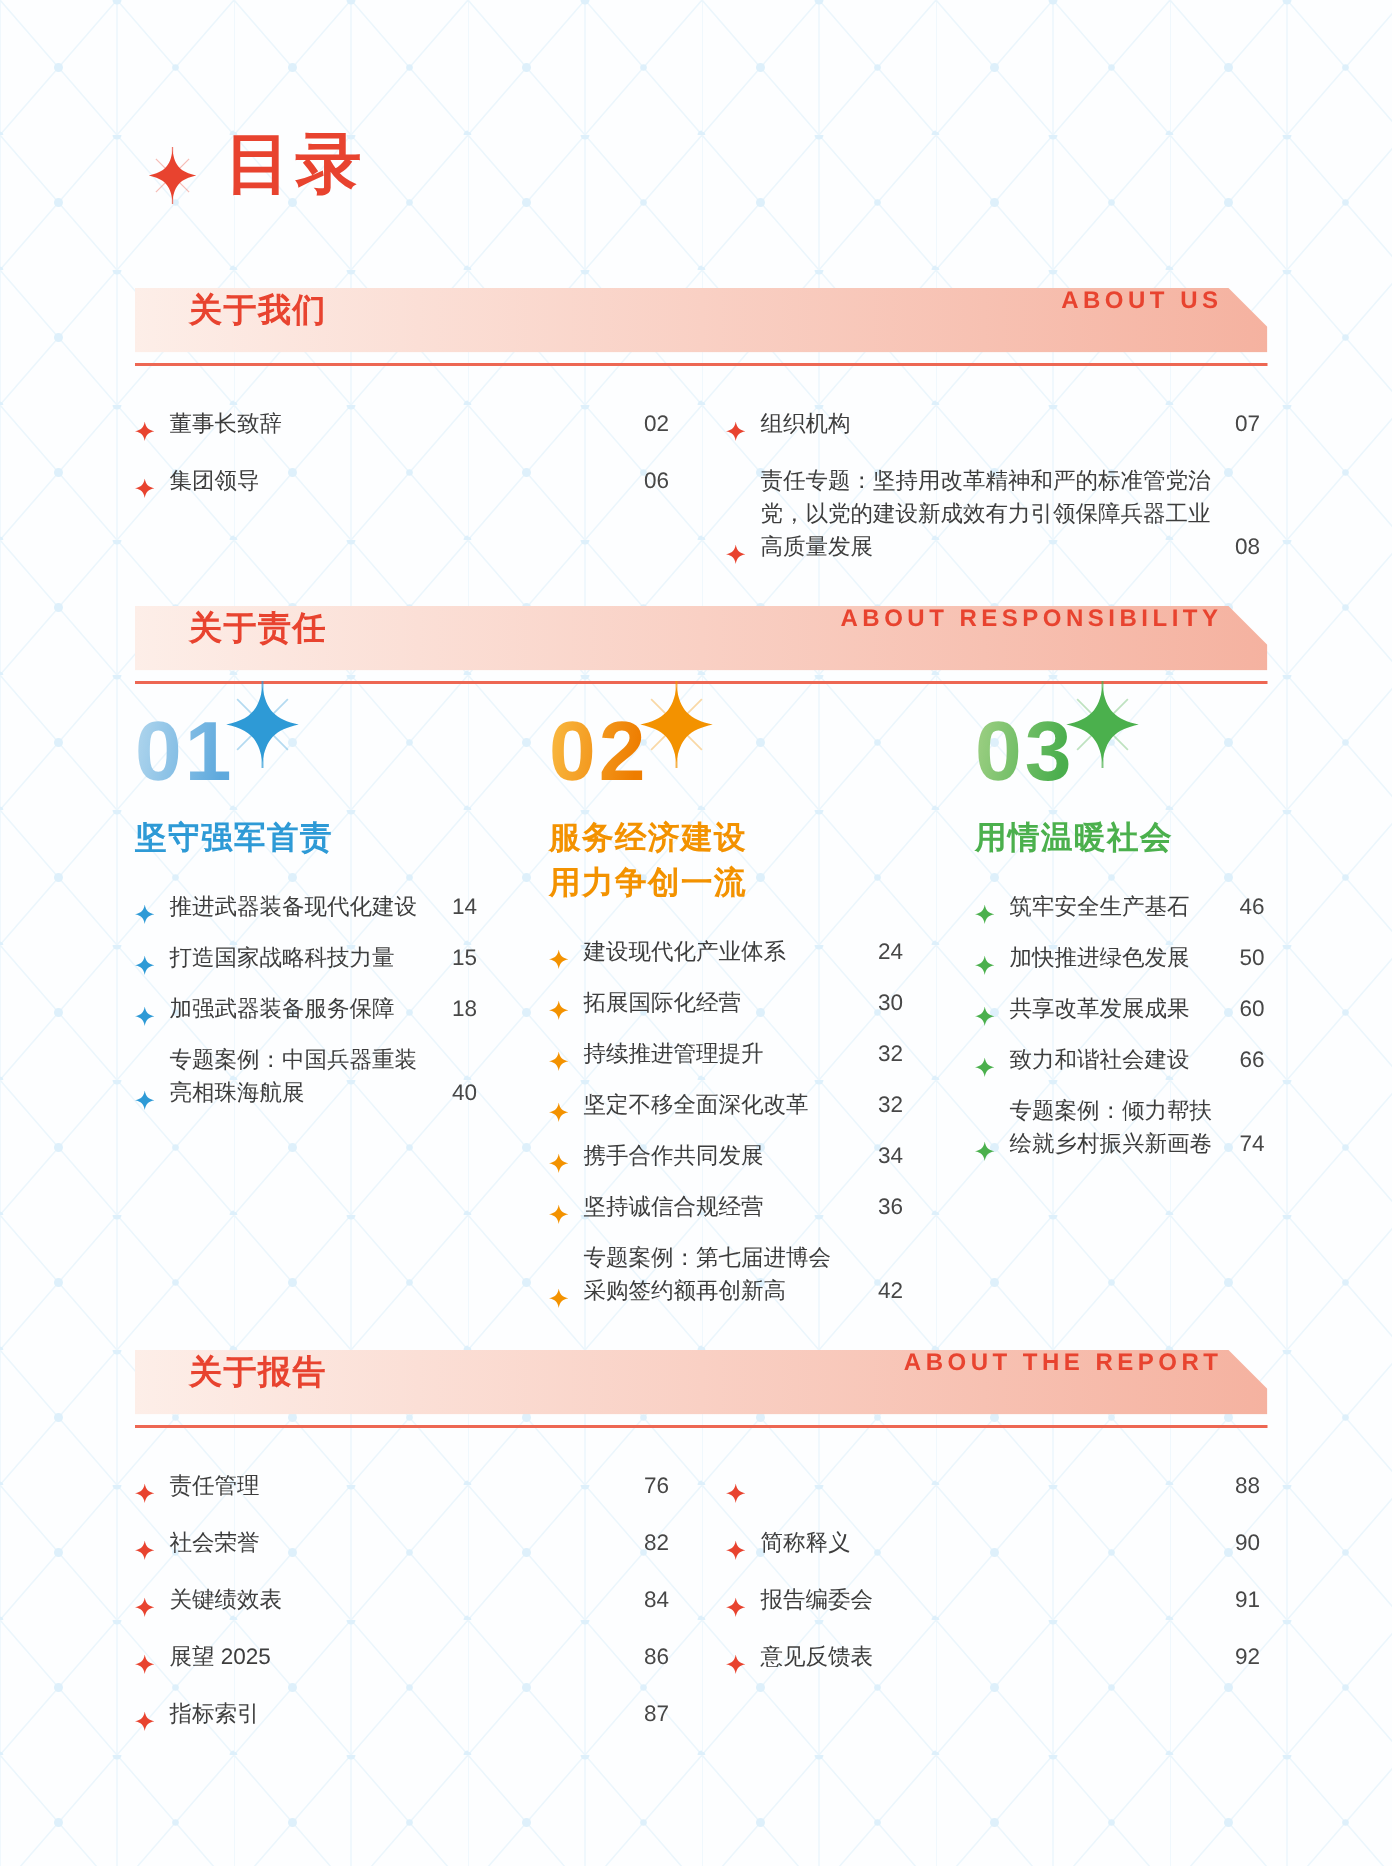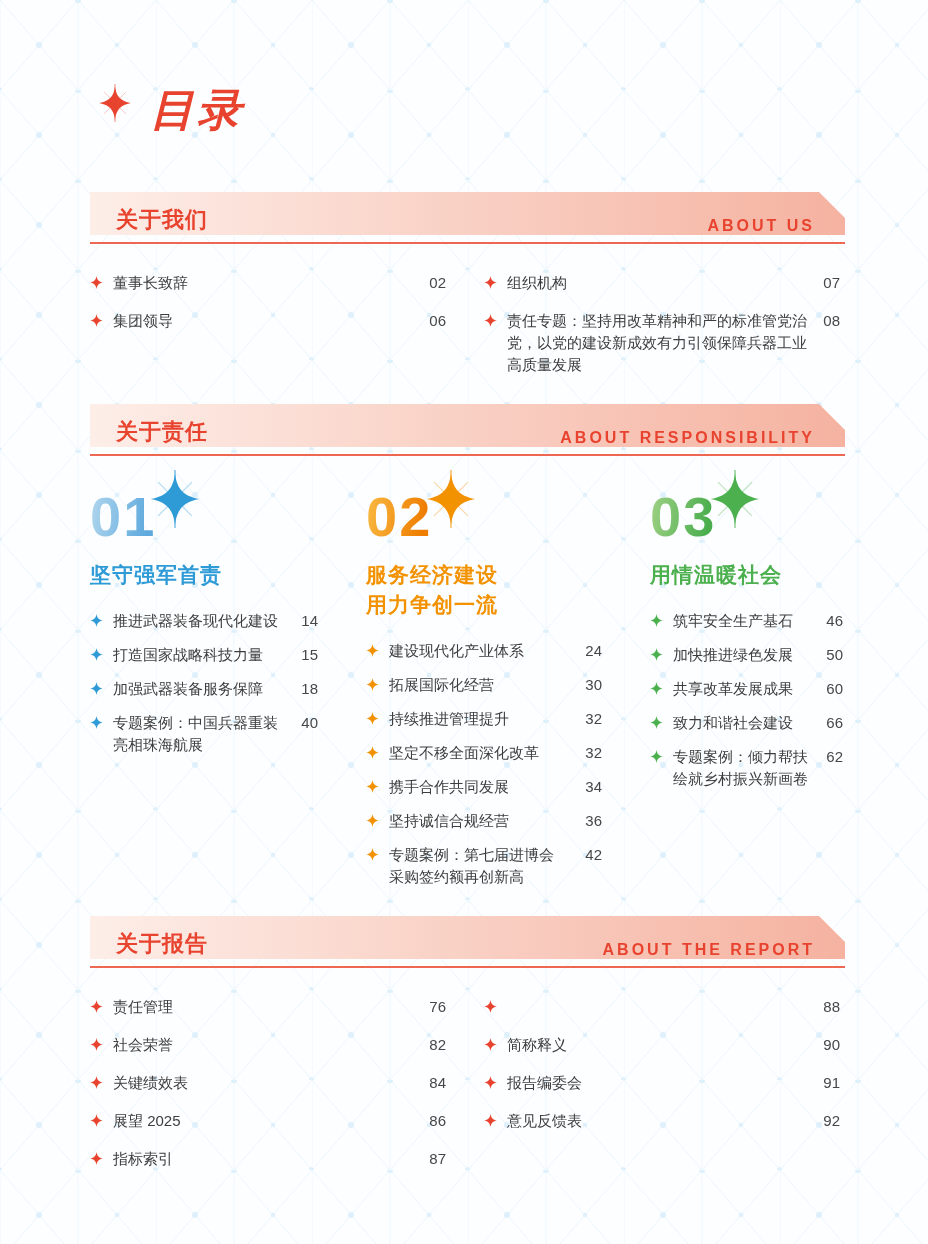--- a/index.html
+++ b/index.html
@@ -8,50 +8,50 @@
     background:#fdfeff;
     font-family:"Liberation Sans","DejaVu Sans",sans-serif;
     color:var(--text,#3d3d3d);
   }
   .mesh{position:absolute;inset:0;z-index:0;}
   .mesh line{stroke:var(--mesh-line,#dceffa);stroke-width:1;}
   .mesh circle{fill:var(--mesh-dot,#c4e5f7);}
   .content{position:relative;z-index:1;padding:0 83px 0 90px;}
 
   
-  .title-row{display:flex;align-items:flex-start;gap:16px;margin:84px 0 0 6px;height:52px;font-style:italic;}
+  .title-row{display:flex;align-items:flex-end;gap:16px;margin:84px 0 0 6px;height:52px;}
   .title-spark{width:38px;height:38px;color:var(--accent-red,#e8432f);flex:none;}
   .doc-title{font-size:44px;font-weight:bold;color:var(--accent-red,#e8432f);letter-spacing:3px;line-height:52px;}
 
   
   .band{
-    position:relative;height:43px;display:flex;align-items:flex-end;
+    position:relative;height:43px;display:flex;align-items:flex-start;
     background:linear-gradient(90deg,var(--band-grad-from,#fdeee8) 0%,var(--band-grad-to,#f5b2a0) 100%);
     clip-path:polygon(0 0,calc(100% - 26px) 0,100% 26px,100% 100%,0 100%);
-    padding:0 30px 0 26px;
+    padding:0 30px 0 36px;
   }
   .band-title{font-size:22px;font-weight:bold;color:var(--accent-red,#e8432f);letter-spacing:1px;}
   .band-sub{margin-left:auto;font-size:16px;font-weight:bold;color:var(--accent-red,#e8432f);letter-spacing:3px;}
   .band-line{height:2px;background:var(--divider,#ed6753);margin-top:7px;}
   .band1{margin-top:56px;}
   .band2{margin-top:12px;}
   .band3{margin-top:16px;}
 
   
-  .row{display:flex;align-items:flex-start;margin-bottom:16px;}
+  .row{display:flex;align-items:flex-end;margin-bottom:16px;}
   .b{width:13px;height:13px;flex:none;margin:4px 10px 0 0;}
   .about .b{color:var(--accent-red,#e8432f);}
   .lbl{font-size:15px;line-height:22px;color:var(--text,#3d3d3d);}
   .about .lbl{flex:1;padding-right:14px;}
   .pg{margin-left:auto;font-size:15px;line-height:22px;color:#474747;flex:none;}
 
   .two-col{display:grid;grid-template-columns:356px 356px;column-gap:38px;margin-top:28px;}
 
   
-  .chapters{display:grid;grid-template-columns:240px 248px 1fr;column-gap:36px;margin-top:32px;}
+  .chapters{display:grid;grid-template-columns:240px 248px 1fr;column-gap:36px;margin-top:16px;}
   .chap-head{position:relative;height:58px;}
   .num{
     font-size:56px;line-height:58px;font-weight:bold;letter-spacing:2px;
     background:linear-gradient(100deg,var(--g-from) 10%,var(--g-to) 85%);
     -webkit-background-clip:text;background-clip:text;color:transparent;
     display:inline-block;
   }
   .spark-big{position:absolute;width:58px;height:58px;top:-18px;left:56px;}
   .c1 .spark-big,.c1 .b{color:var(--c1,#2e9ad6);}
   .c2 .spark-big,.c2 .b{color:var(--c2,#f39200);}
@@ -310,21 +310,21 @@
                 <use href="#spark"></use>
               </svg>
             <span class="lbl">致力和谐社会建设</span>
             <span class="pg">66</span>
           </div>
           <div class="row">
             <svg class="b">
                 <use href="#spark"></use>
               </svg>
             <span class="lbl">专题案例：倾力帮扶绘就乡村振兴新画卷</span>
-            <span class="pg">62</span>
+            <span class="pg">74</span>
           </div>
         </div>
       </div>
     </div>
 
     <div class="band band3">
       <span class="band-title">关于报告</span>
       <span class="band-sub">ABOUT THE REPORT</span>
     </div>
     <div class="band-line"></div>

